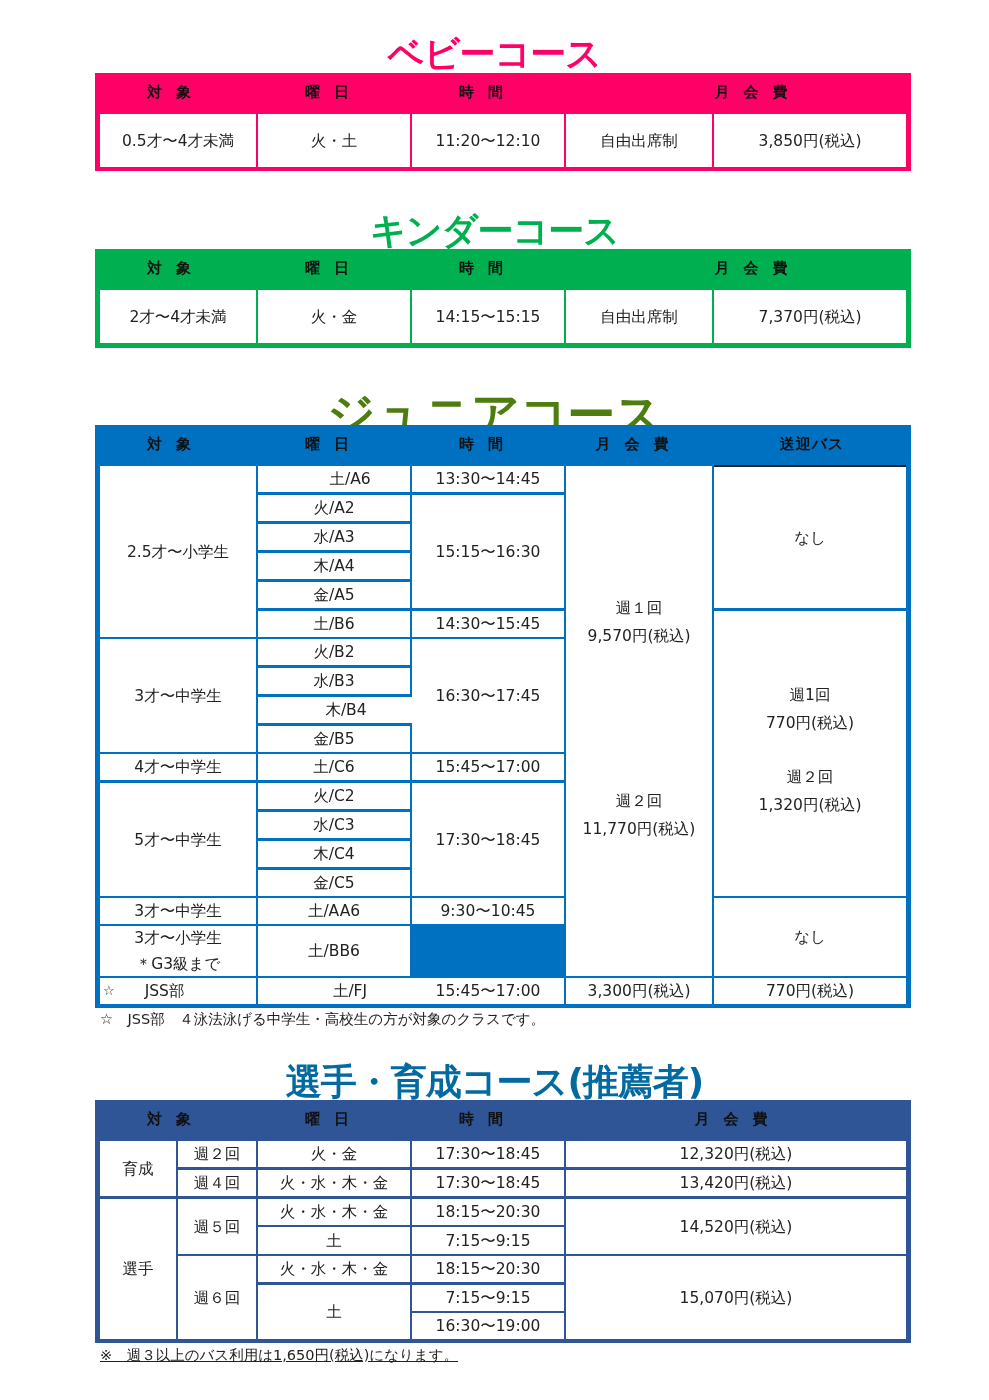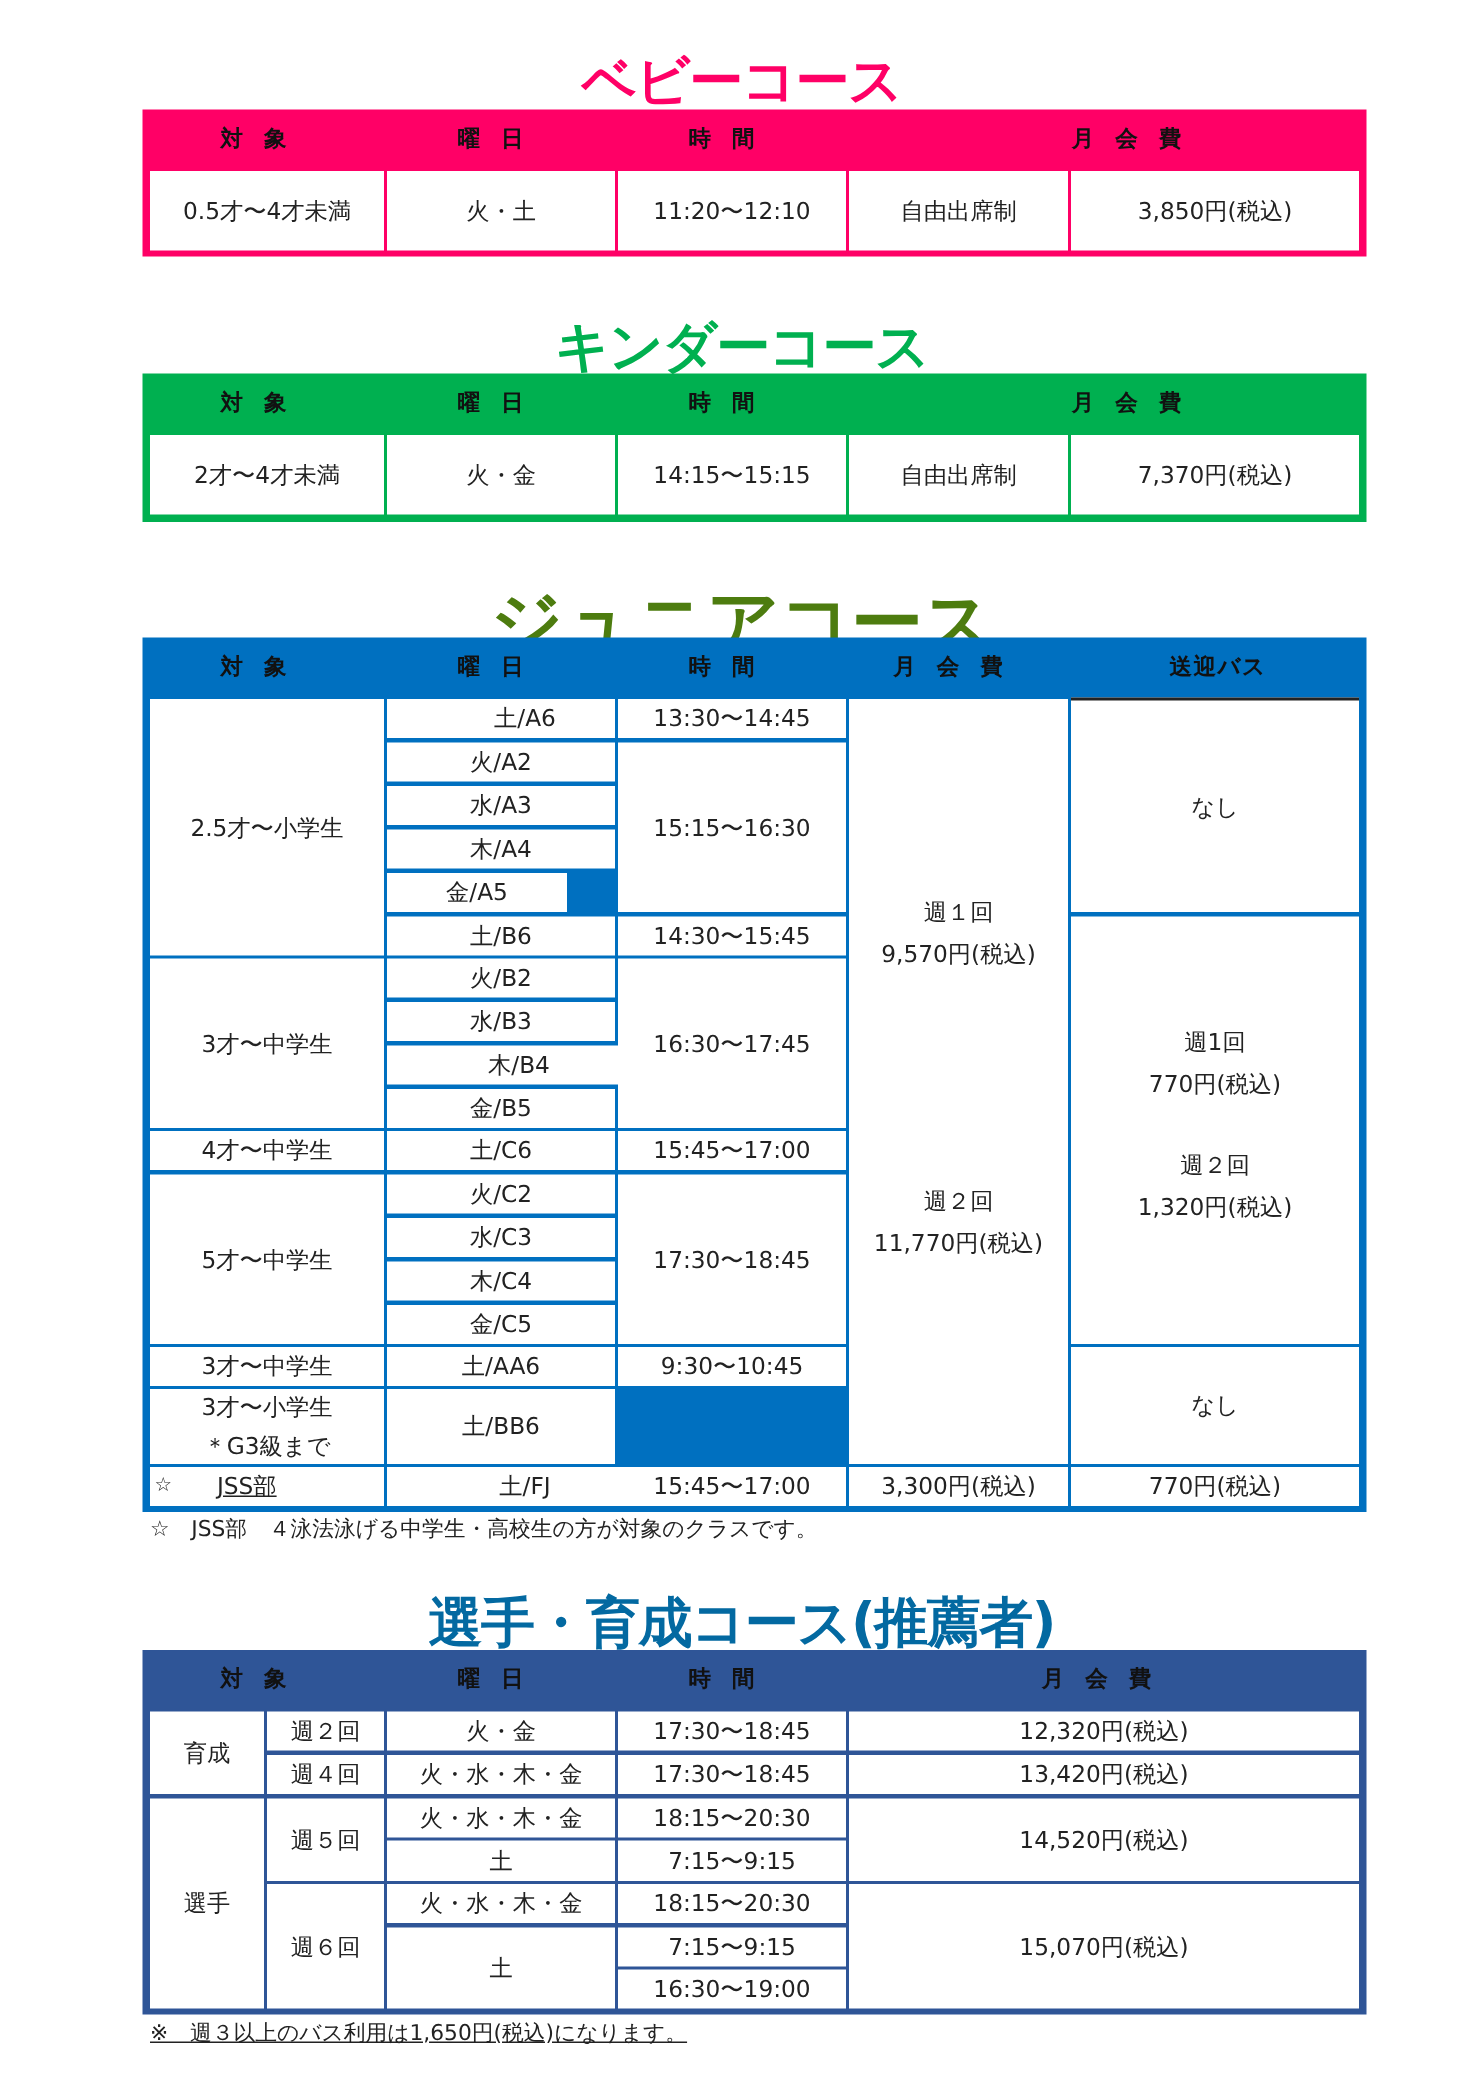--- a/index.html
+++ b/index.html
@@ -57,28 +57,28 @@
   <div class="cell" style="left:5px;top:214px;width:156px;height:113px;">3才〜中学生</div>
   <div class="cell" style="left:5px;top:329px;width:156px;height:26px;">4才〜中学生</div>
   <div class="cell" style="left:5px;top:358px;width:156px;height:113px;">5才〜中学生</div>
   <div class="cell" style="left:5px;top:473px;width:156px;height:26px;">3才〜中学生</div>
   <div class="cell" style="left:5px;top:501px;width:156px;height:50px;flex-direction:column;line-height:26px;">
     <span>3才〜小学生</span>
     <span>＊G3級まで</span>
   </div>
   <div class="cell" style="left:5px;top:553px;width:156px;height:26px;justify-content:flex-start;">
     <span style="margin-left:3px;font-size:13px;">☆</span>
-    <span style="margin-left:30px;text-decoration:underline;">JSS部</span>
+    <span style="margin-left:30px;">JSS部</span>
   </div>
 
   <div class="cell" style="left:163px;top:41px;width:152px;height:26px;padding-left:32px;">土/A6</div>
   <div class="cell" style="left:163px;top:70px;width:152px;height:26px;">火/A2</div>
   <div class="cell" style="left:163px;top:99px;width:152px;height:26px;">水/A3</div>
   <div class="cell" style="left:163px;top:128px;width:152px;height:26px;">木/A4</div>
-  <div class="cell" style="left:163px;top:157px;width:120px;height:26px;">金/A5</div>
+  <div class="cell" style="left:163px;top:157px;width:152px;height:26px;">金/A5</div>
   <div class="cell" style="left:163px;top:186px;width:152px;height:26px;">土/B6</div>
   <div class="cell" style="left:163px;top:214px;width:152px;height:26px;">火/B2</div>
   <div class="cell" style="left:163px;top:243px;width:152px;height:26px;">水/B3</div>
   <div class="cell" style="left:163px;top:272px;width:176px;height:26px;">木/B4</div>
   <div class="cell" style="left:163px;top:301px;width:152px;height:26px;">金/B5</div>
   <div class="cell" style="left:163px;top:329px;width:152px;height:26px;">土/C6</div>
   <div class="cell" style="left:163px;top:358px;width:152px;height:26px;">火/C2</div>
   <div class="cell" style="left:163px;top:387px;width:152px;height:26px;">水/C3</div>
   <div class="cell" style="left:163px;top:416px;width:152px;height:26px;">木/C4</div>
   <div class="cell" style="left:163px;top:445px;width:152px;height:26px;">金/C5</div>

